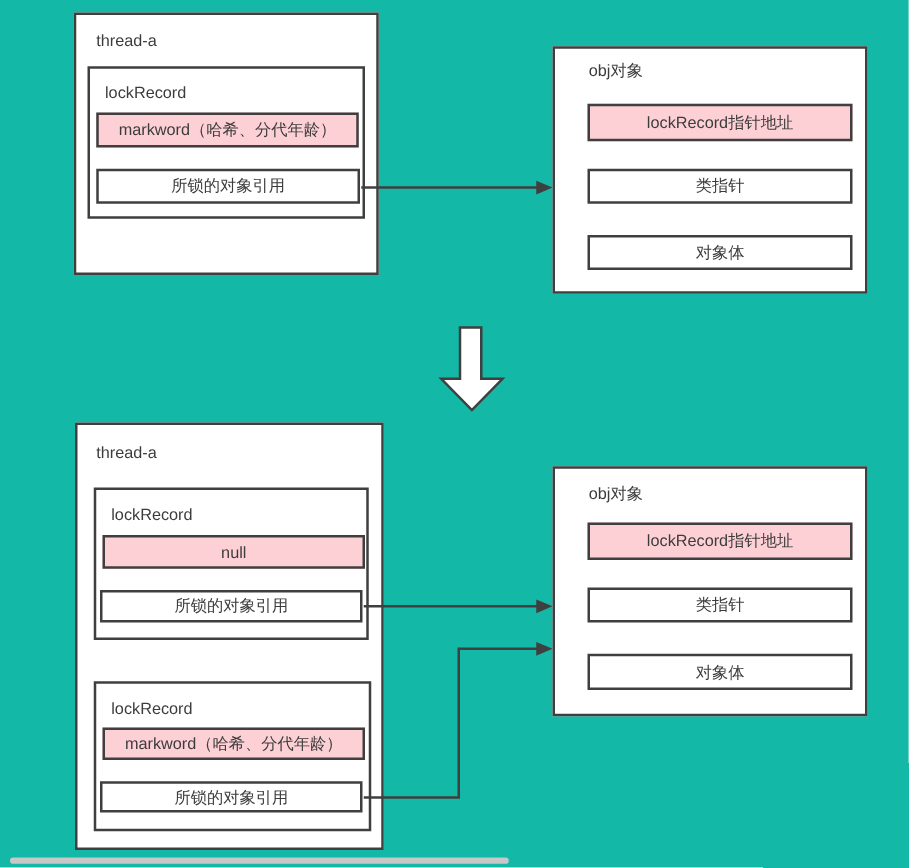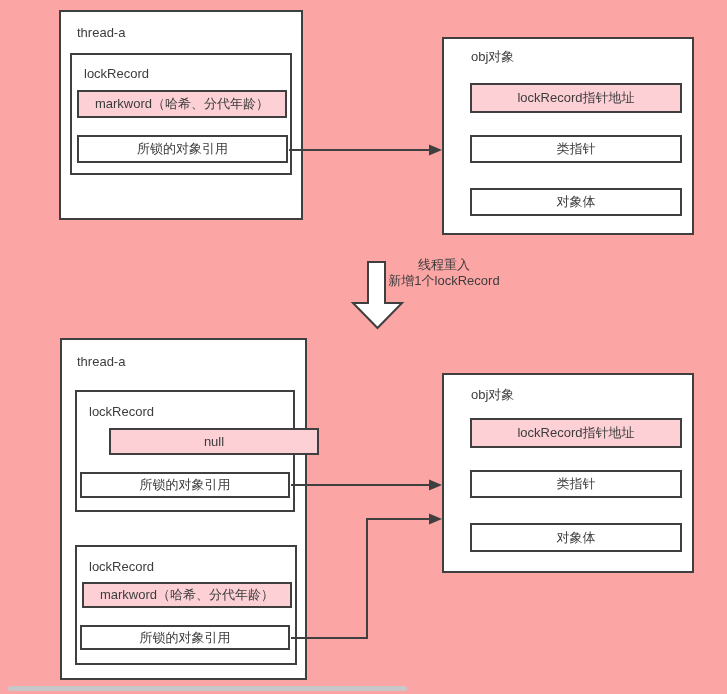--- a/index.html
+++ b/index.html
@@ -4,21 +4,21 @@
 <style>
   html, body { margin: 0; padding: 0; background: #ffffff; }
   body {
     font-family: "Liberation Sans", "DejaVu Sans", sans-serif;
     color: var(--text, #3c3c3c);
   }
   .canvas {
     position: relative;
     width: 727px;
     height: 694px;
-    background: #fca5a5;
+    background: #14b8a6;
     overflow: hidden;
   }
   .abs { position: absolute; box-sizing: border-box; }
   .frame {
     border: 2px solid var(--border, #3f3f3f);
     background: #ffffff;
   }
   .frame-label {
     font-size: 13px;
     white-space: nowrap;
@@ -74,34 +74,30 @@
   <div class="abs frame" style="left:442px; top:37px; width:252px; height:198px;">
     <div class="frame-label" style="padding:9px 0 0 27px;">obj对象</div>
   </div>
 
   <div class="abs cell pink" style="left:470px; top:83px; width:212px; height:30px;">lockRecord指针地址</div>
 
   <div class="abs cell" style="left:470px; top:135px; width:212px; height:28px;">类指针</div>
 
   <div class="abs cell" style="left:470px; top:188px; width:212px; height:28px;">对象体</div>
 
-  <div class="abs annotation" style="left:383px; top:257px; width:122px;">
-    <div>线程重入</div>
-    <div>新增1个lockRecord</div>
-  </div>
 
   <div class="abs frame" style="left:60px; top:338px; width:247px; height:342px;">
     <div class="frame-label" style="padding:14px 0 0 15px;">thread-a</div>
   </div>
 
   <div class="abs frame" style="left:75px; top:390px; width:220px; height:122px;">
     <div class="frame-label" style="padding:12px 0 0 12px;">lockRecord</div>
   </div>
 
-  <div class="abs cell pink" style="left:82px; top:428px; width:210px; height:27px;margin-left:27px;">null</div>
+  <div class="abs cell pink" style="left:82px; top:428px; width:210px; height:27px;">null</div>
 
   <div class="abs cell" style="left:80px; top:472px; width:210px; height:26px;">所锁的对象引用</div>
 
   <div class="abs frame" style="left:75px; top:545px; width:222px; height:120px;">
     <div class="frame-label" style="padding:12px 0 0 12px;">lockRecord</div>
   </div>
 
   <div class="abs cell pink" style="left:82px; top:582px; width:210px; height:26px;">markword（哈希、分代年龄）</div>
 
   <div class="abs cell" style="left:80px; top:625px; width:210px; height:25px;">所锁的对象引用</div>

